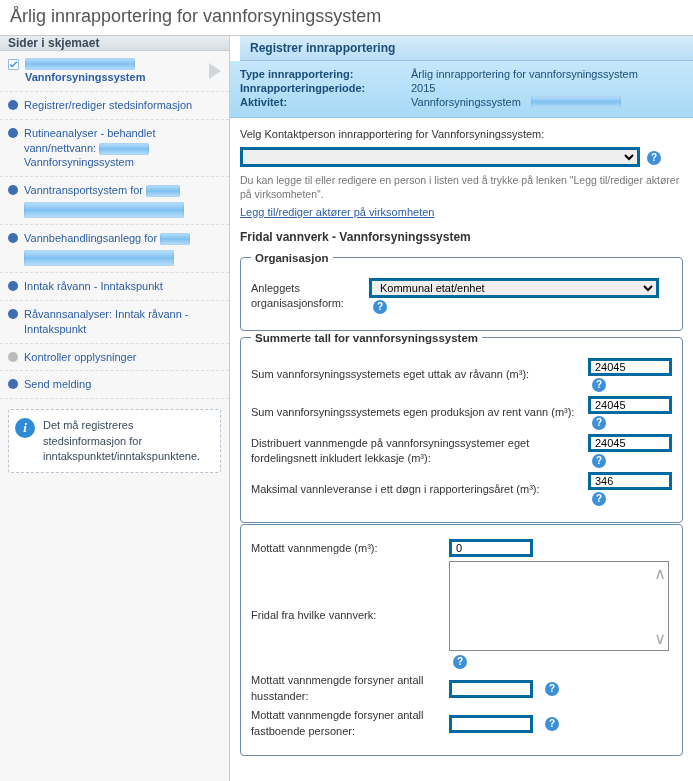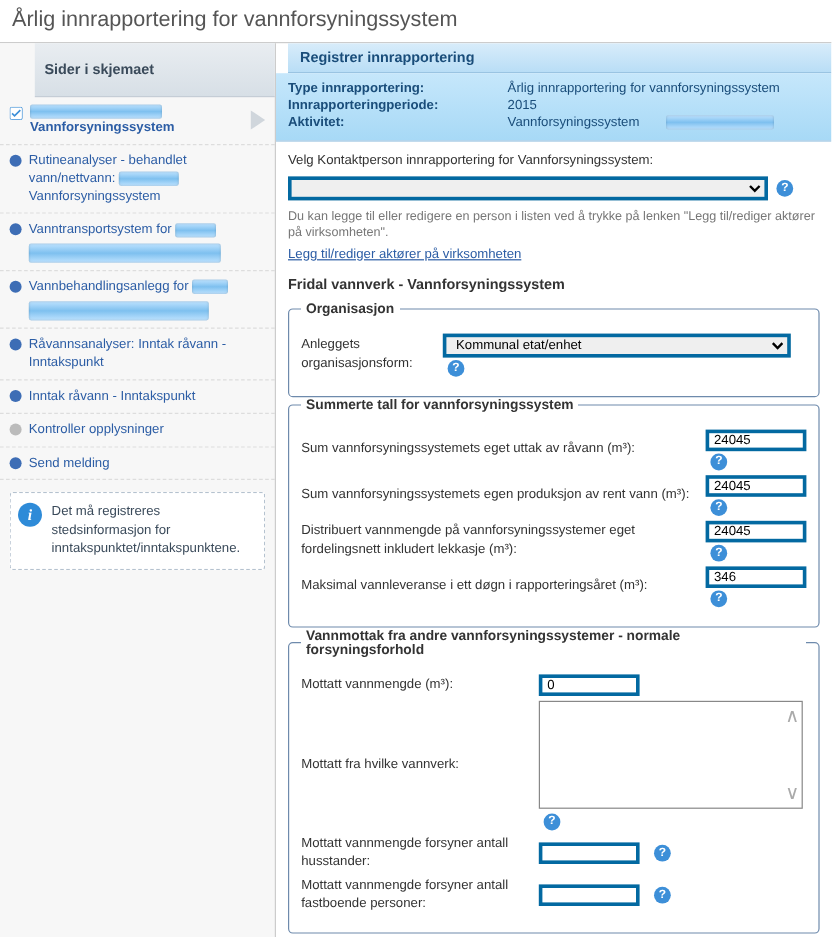--- a/index.html
+++ b/index.html
@@ -23,24 +23,23 @@
     .sidebar {
       width: 230px;
       border-right: 1px solid #ccc;
       background: #f7f7f7;
       min-height: 760px;
     }
     .sidebar-header {
       background: linear-gradient(#e9edf1,#d7dfe6);
       color: #3a4a5a;
       font-weight: bold;
-      padding: 15px 8px;
+      padding: 0 8px;
       font-size: 12px;
       border-bottom: 1px solid #c5cdd6;
-      margin-left: 29px;
     }
     .sidebar-item {
       display: flex;
       align-items: flex-start;
       padding: 6px 8px;
       gap: 6px;
       border-bottom: 1px dashed #ddd;
     }
     .sidebar-item:last-of-type { border-bottom: none; }
     .bullet {
@@ -127,21 +126,21 @@
       font-size: 12px;
       border-bottom: 1px solid #9ac4e2;
       margin-left: 10px;
     }
     .meta-block {
       background: linear-gradient(#c6e7fb,#a7d9f6);
       padding: 6px 10px 8px 10px;
       border-bottom: 1px solid #9ac4e2;
       color: #1a4d7a;
     }
-    .meta-row { display:flex; gap:18px; padding:1px 0; }
+    .meta-row { display:flex; gap:6px; padding:1px 0; }
     .meta-label { font-weight:bold; width:165px; }
     .body-section { padding: 8px 10px; }
     .field-label { color:#333; line-height:1.5; }
     .select, input[type=text], textarea, select {
       border: 3px solid #0369a1;
       font-family: inherit;
       font-size: 11px;
       padding: 0 4px;
     }
     .wide-select { width: 400px; height:20px; }
@@ -228,20 +227,24 @@
             <path d="M3 8l3 3 7-7" stroke="#3d8fd8" stroke-width="2" fill="none"></path>
           </svg>
         <div>
           <span class="redacted" style="width:110px;"></span><br>
           <a class="sidebar-link sidebar-link-current">Vannforsyningssystem</a>
         </div>
       </div>
       <span class="arrow-next"></span>
     </div>
 
+    <div class="sidebar-item">
+      <span class="bullet"></span>
+      <a class="sidebar-link">Registrer/rediger stedsinformasjon</a>
+    </div>
 
     <div class="sidebar-item">
       <span class="bullet"></span>
       <a class="sidebar-link">
         <span>Rutineanalyser - behandlet vann/nettvann: </span>
         <span class="redacted" style="width:50px;"></span>
         <span> Vannforsyningssystem</span>
       </a>
     </div>
 
@@ -258,26 +261,26 @@
       <span class="bullet"></span>
       <a class="sidebar-link">
         <span>Vannbehandlingsanlegg for </span>
         <span class="redacted" style="width:30px;"></span>
         <span class="redacted redact-block" style="width:150px;"></span>
       </a>
     </div>
 
     <div class="sidebar-item">
       <span class="bullet"></span>
+      <a class="sidebar-link">Inntak råvann - Inntakspunkt</a>
+    </div>
+
+    <div class="sidebar-item">
+      <span class="bullet"></span>
       <a class="sidebar-link">Råvannsanalyser: Inntak råvann - Inntakspunkt</a>
-    </div>
-
-    <div class="sidebar-item">
-      <span class="bullet"></span>
-      <a class="sidebar-link">Inntak råvann - Inntakspunkt</a>
     </div>
 
     <div class="sidebar-item">
       <span class="bullet bullet-grey"></span>
       <a class="sidebar-link">Kontroller opplysninger</a>
     </div>
 
     <div class="sidebar-item">
       <span class="bullet"></span>
       <a class="sidebar-link">Send melding</a>
@@ -347,27 +350,26 @@
           <span class="row-label">Distribuert vannmengde på vannforsyningssystemer eget fordelingsnett inkludert lekkasje (m³):</span>
           <div><input type="text" class="num-input" value="24045" style=""><div style="margin-top:2px;"><span class="help-icon">?</span></div></div>
         </div>
         <div class="row">
           <span class="row-label">Maksimal vannleveranse i ett døgn i rapporteringsåret (m³):</span>
           <div><input type="text" class="num-input" value="346" style=""><div style="margin-top:2px;"><span class="help-icon">?</span></div></div>
         </div>
       </fieldset>
 
       <fieldset>
-        <legend>Vannmottak fra andre vannforsyningssystemer - normale forsyningsforhold</legend>
         <div class="row">
           <span class="row-label-narrow">Mottatt vannmengde (m³):</span>
           <input type="text" class="num-input" value="0" style="">
         </div>
         <div class="row">
-          <span class="row-label-narrow">Mottatt fra hvilke vannverk:</span>
+          <span class="row-label-narrow">Fridal fra hvilke vannverk:</span>
           <div>
             <div class="textarea">
               <span class="scroll-btn up">∧</span>
               <span class="scroll-btn down">∨</span>
             </div>
             <div style="margin-top:4px;"><span class="help-icon">?</span></div>
           </div>
         </div>
         <div class="row">
           <span class="row-label-narrow">Mottatt vannmengde forsyner antall husstander:</span>

